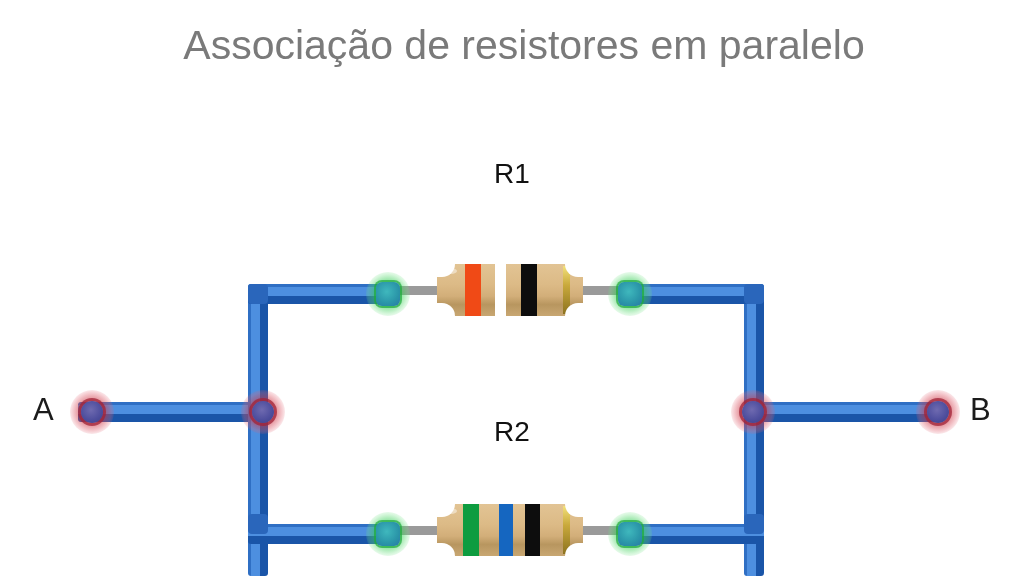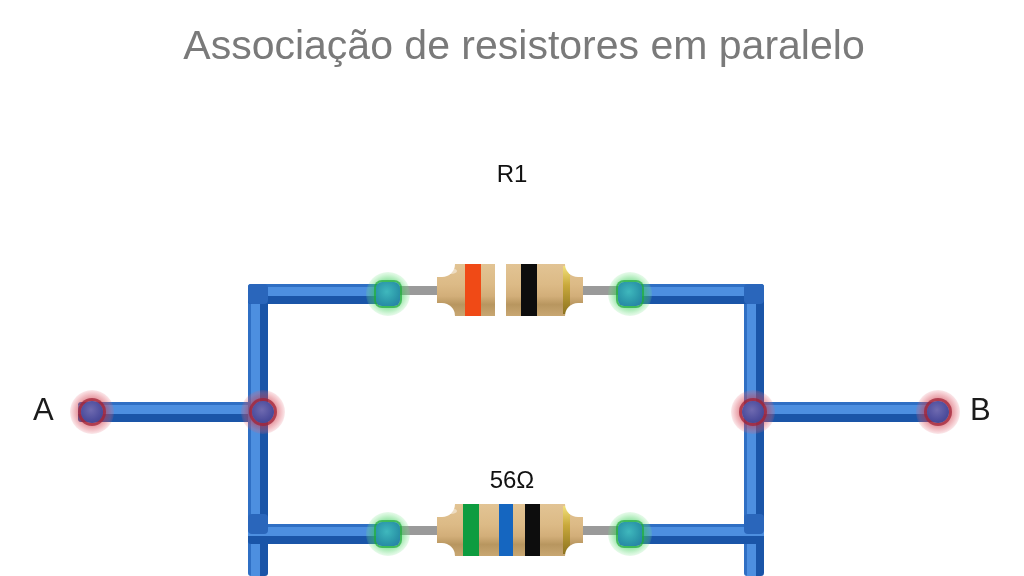--- a/index.html
+++ b/index.html
@@ -47,21 +47,21 @@
     font-family: "Liberation Sans", sans-serif;
   }
   .label-a { left: 33px; top: 393px; }
   .label-b { left: 970px; top: 393px; }
 
   .res-label {
     position: absolute;
     width: 240px;
     text-align: center;
     color: #111111;
-    font-size: 24px;
+    font-size: 28px;
     line-height: 38px;
     font-family: "Liberation Sans", sans-serif;
   }
   .r1-name  { left: 392px; top: 155px; }
   .r1-value { left: 392px; top: 203px; }
   .r2-name  { left: 392px; top: 413px; }
   .r2-value { left: 392px; top: 461px; }
 
   
   .wire {
@@ -313,15 +313,15 @@
   <div class="node node-green" style="left:630px; top:534px;">
     <div class="glow"></div>
     <div class="core"></div>
   </div>
 
   <div class="term-label label-a">A</div>
   <div class="term-label label-b">B</div>
 
   <div class="res-label r1-name">R1</div>
 
-  <div class="res-label r2-value">56Ω</div>
+  <div class="res-label r2-name">R2</div>
 
 </div>
 
 </body></html>

